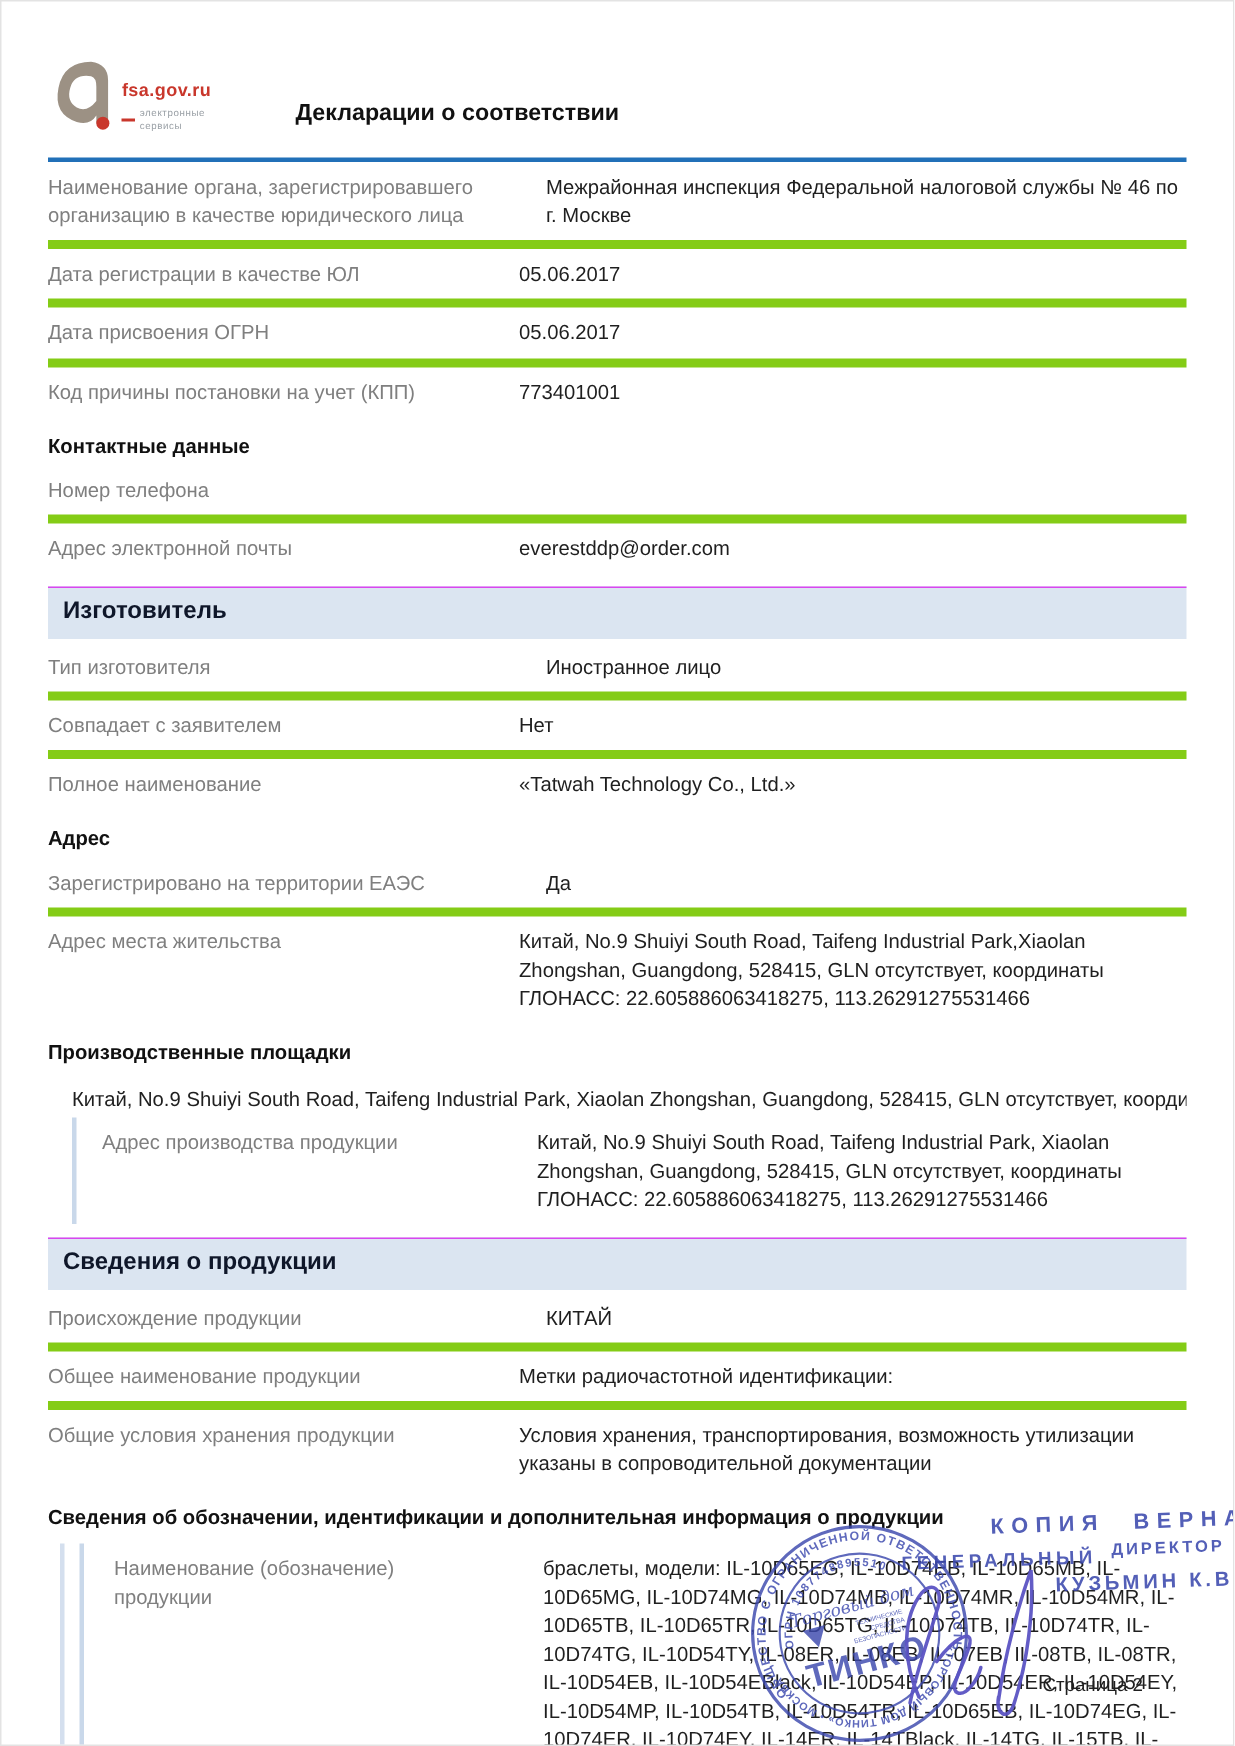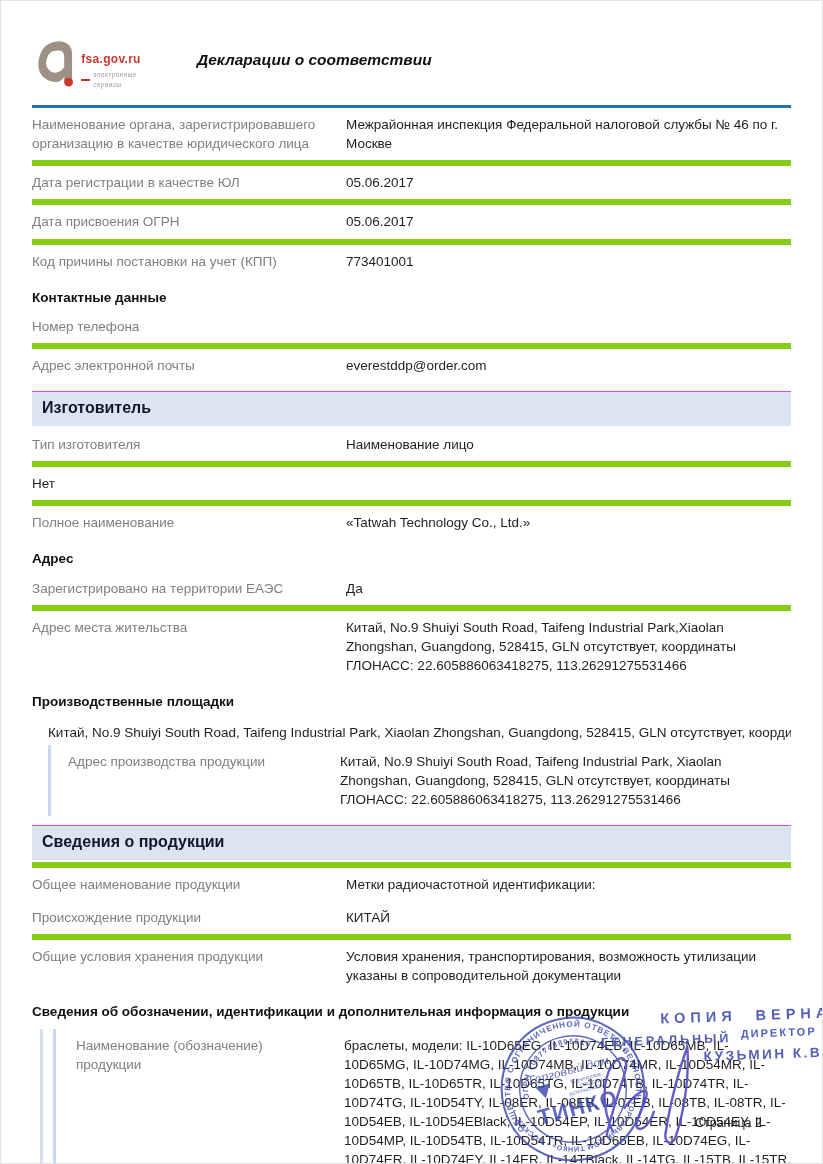--- a/index.html
+++ b/index.html
@@ -7,32 +7,32 @@
   body { font-family:"Liberation Sans","DejaVu Sans",sans-serif; }
   .page {
     position:relative; width:823px; height:1164px; margin:0 auto;
     background:#ffffff; border:1px solid #e3e3e3; overflow:hidden;
     color:#1f1f1f; font-size:13.5px; line-height:1.42;
   }
   .content { margin:0 31px; }
 
   
   .header { display:flex; align-items:flex-start; padding-top:36px; }
-  .logo { display:flex; align-items:center; width:134px; }
+  .logo { display:flex; align-items:flex-end; width:134px; }
   .logo-txt { margin-left:4px; margin-top:14px; }
   .brand { color:#c9372c; font-weight:bold; font-size:12px; letter-spacing:.3px; }
   .tagline { display:flex; align-items:center; margin-top:2px; }
   .tagline .dash { width:9px; height:2px; background:#c9372c; margin-right:3px; }
   .tagline .tg { color:#9aa0a6; font-size:6.5px; letter-spacing:.4px; }
-  .page-title { font-size:15.5px; font-weight:bold; color:#111; margin-top:12px; margin-left:31px;font-style:italic; }
+  .page-title { font-size:15.5px; font-weight:bold; color:#111; margin-top:28px; margin-left:31px; }
   .blue-rule { height:3px; background:#2170b8; margin-top:16px; }
 
   
   .row { display:flex; padding:7px 0; border-top:6px solid #84cc16; }
-  .row.first { border-top:none; }
+  .row.first { border-top:none;gap:18px; }
   .lbl { width:314px; flex:0 0 314px; padding-right:14px; color:#7f7f7f; }
   .val { flex:1; color:#1f1f1f; }
   .subhead { font-weight:bold; color:#111; padding:10px 0 3px 0; }
 
   .section-bar {
     background:#dbe5f1; border-top:1px solid #d946ef;
     font-size:16px; font-weight:bold; color:#0f172a;
     padding:5px 10px 6px 10px; margin-top:9px;
   }
   .after-bar { margin-top:2px; }
@@ -115,23 +115,24 @@
       <div class="row">
         <div class="lbl">Адрес электронной почты</div>
         <div class="val">everestddp@order.com</div>
       </div>
     </div>
 
     <div class="section-bar">Изготовитель</div>
     <div class="after-bar">
       <div class="row first">
         <div class="lbl">Тип изготовителя</div>
-        <div class="val">Наименование лицо</div>
-      </div>
-      <div class="row">
+        <div class="val">Иностранное лицо</div>
+      </div>
+      <div class="row">
+        <div class="lbl">Совпадает с заявителем</div>
         <div class="val">Нет</div>
       </div>
       <div class="row">
         <div class="lbl">Полное наименование</div>
         <div class="val">«Tatwah Technology Co., Ltd.»</div>
       </div>
     </div>
 
     <div class="subhead">Адрес</div>
     <div>
@@ -149,27 +150,27 @@
     <div class="site-line">Китай, No.9 Shuiyi South Road, Taifeng Industrial Park, Xiaolan Zhongshan, Guangdong, 528415, GLN отсутствует, координаты</div>
     <div class="nest-1">
       <div class="row first">
         <div class="lbl">Адрес производства продукции</div>
         <div class="val">Китай, No.9 Shuiyi South Road, Taifeng Industrial Park, Xiaolan Zhongshan, Guangdong, 528415, GLN отсутствует, координаты ГЛОНАСС: 22.605886063418275, 113.26291275531466</div>
       </div>
     </div>
 
     <div class="section-bar">Сведения о продукции</div>
     <div class="after-bar">
+      <div class="row first">
+        <div class="lbl">Происхождение продукции</div>
+        <div class="val">КИТАЙ</div>
+      </div>
       <div class="row">
         <div class="lbl">Общее наименование продукции</div>
         <div class="val">Метки радиочастотной идентификации:</div>
-      </div>
-      <div class="row first">
-        <div class="lbl">Происхождение продукции</div>
-        <div class="val">КИТАЙ</div>
       </div>
       <div class="row">
         <div class="lbl">Общие условия хранения продукции</div>
         <div class="val">Условия хранения, транспортирования, возможность утилизации указаны в сопроводительной документации</div>
       </div>
     </div>
 
     <div class="subhead">Сведения об обозначении, идентификации и дополнительная информация о продукции</div>
     <div class="group-outer">
       <div class="group-inner">

